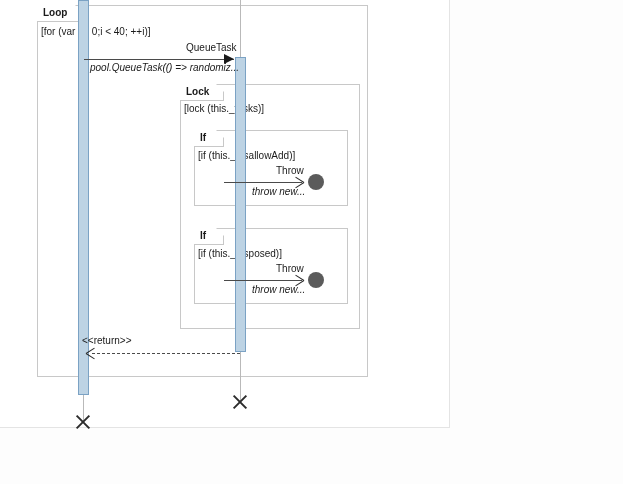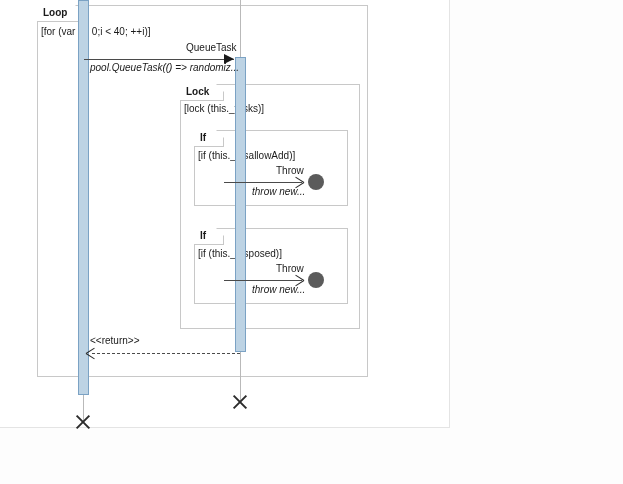--- a/index.html
+++ b/index.html
@@ -241,20 +241,20 @@
 
   <div class="msg-label" style="left:276px; top:263px;">Throw</div>
   <div class="msg-line" style="left:224px; top:280px; width:78px;"></div>
   <div class="arrow-open" style="left:294px; top:276px;">
     <i class="up"></i>
       <i class="dn"></i>
   </div>
   <div class="stop-node" style="left:308px; top:272px;"></div>
   <div class="msg-sublabel" style="left:252px; top:284px;">throw new...</div>
 
-  <div class="msg-label" style="left:90px; top:335px;">&lt;&lt;return&gt;&gt;</div>
+  <div class="msg-label" style="left:82px; top:335px;">&lt;&lt;return&gt;&gt;</div>
   <div class="msg-line dashed" style="left:92px; top:353px; width:148px;"></div>
   <div class="arrow-open-left" style="left:86px; top:349px;">
     <i class="up"></i>
       <i class="dn"></i>
   </div>
 
 </div>
 
 </body></html>

